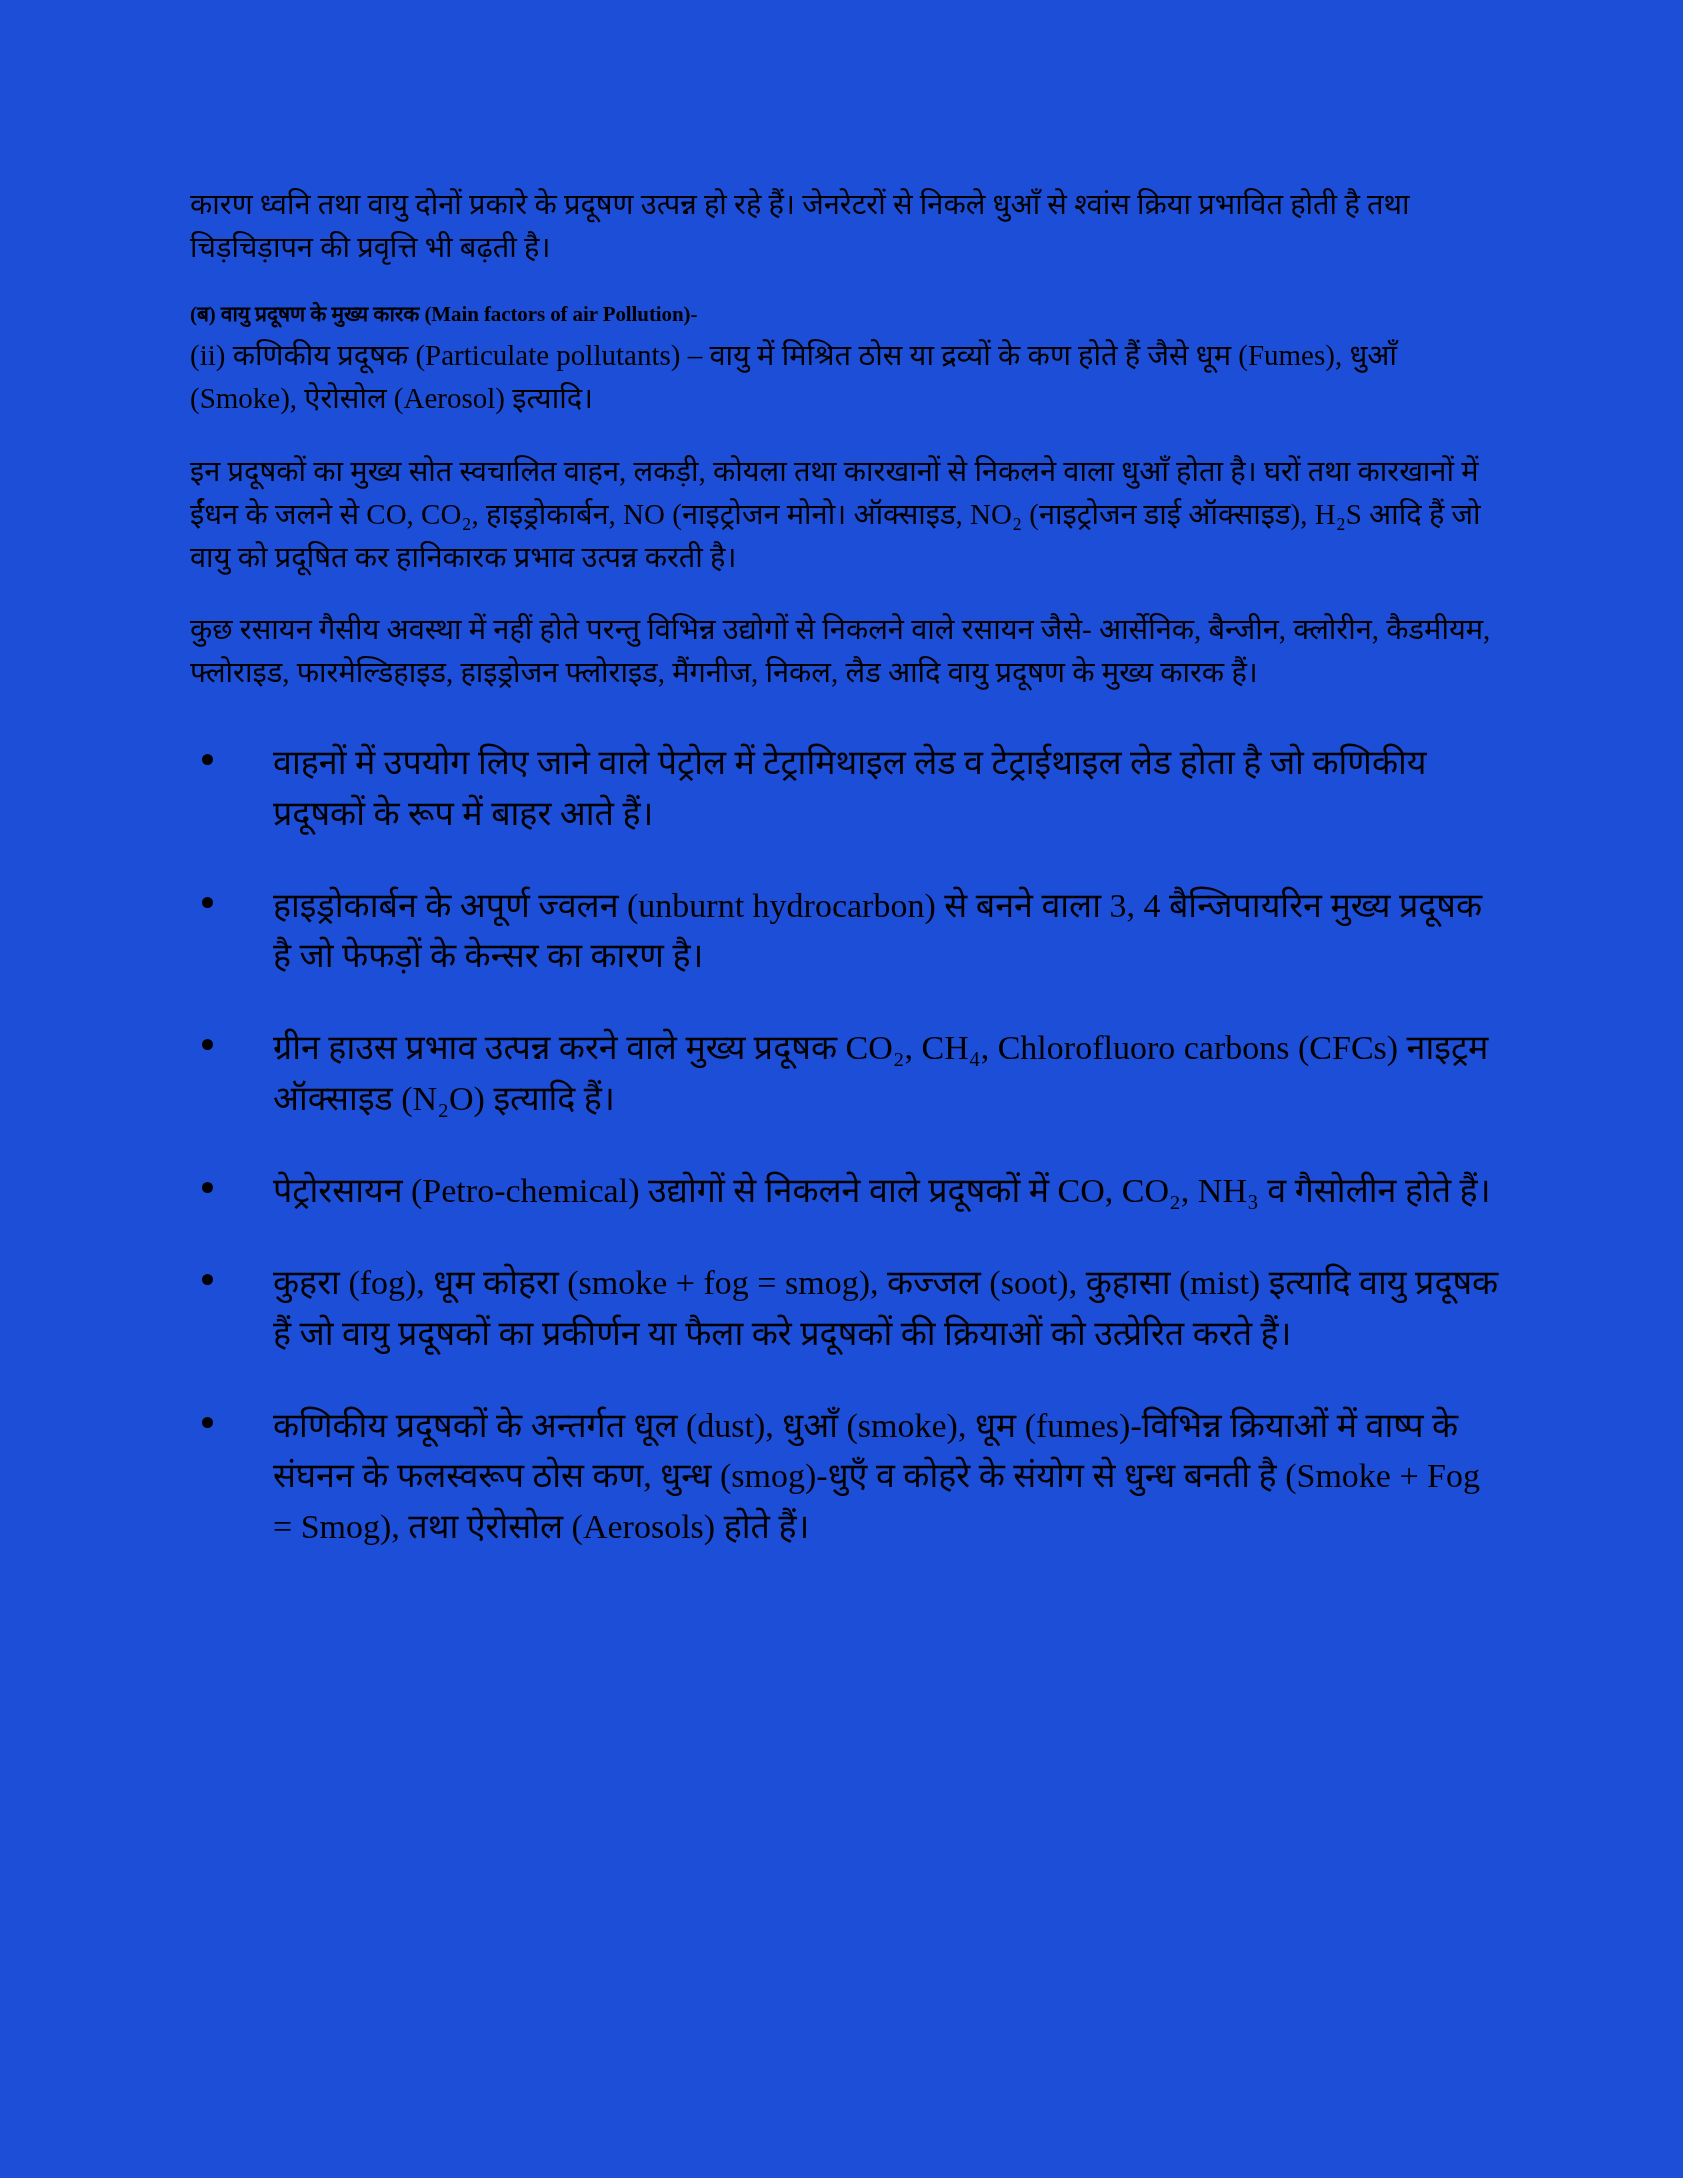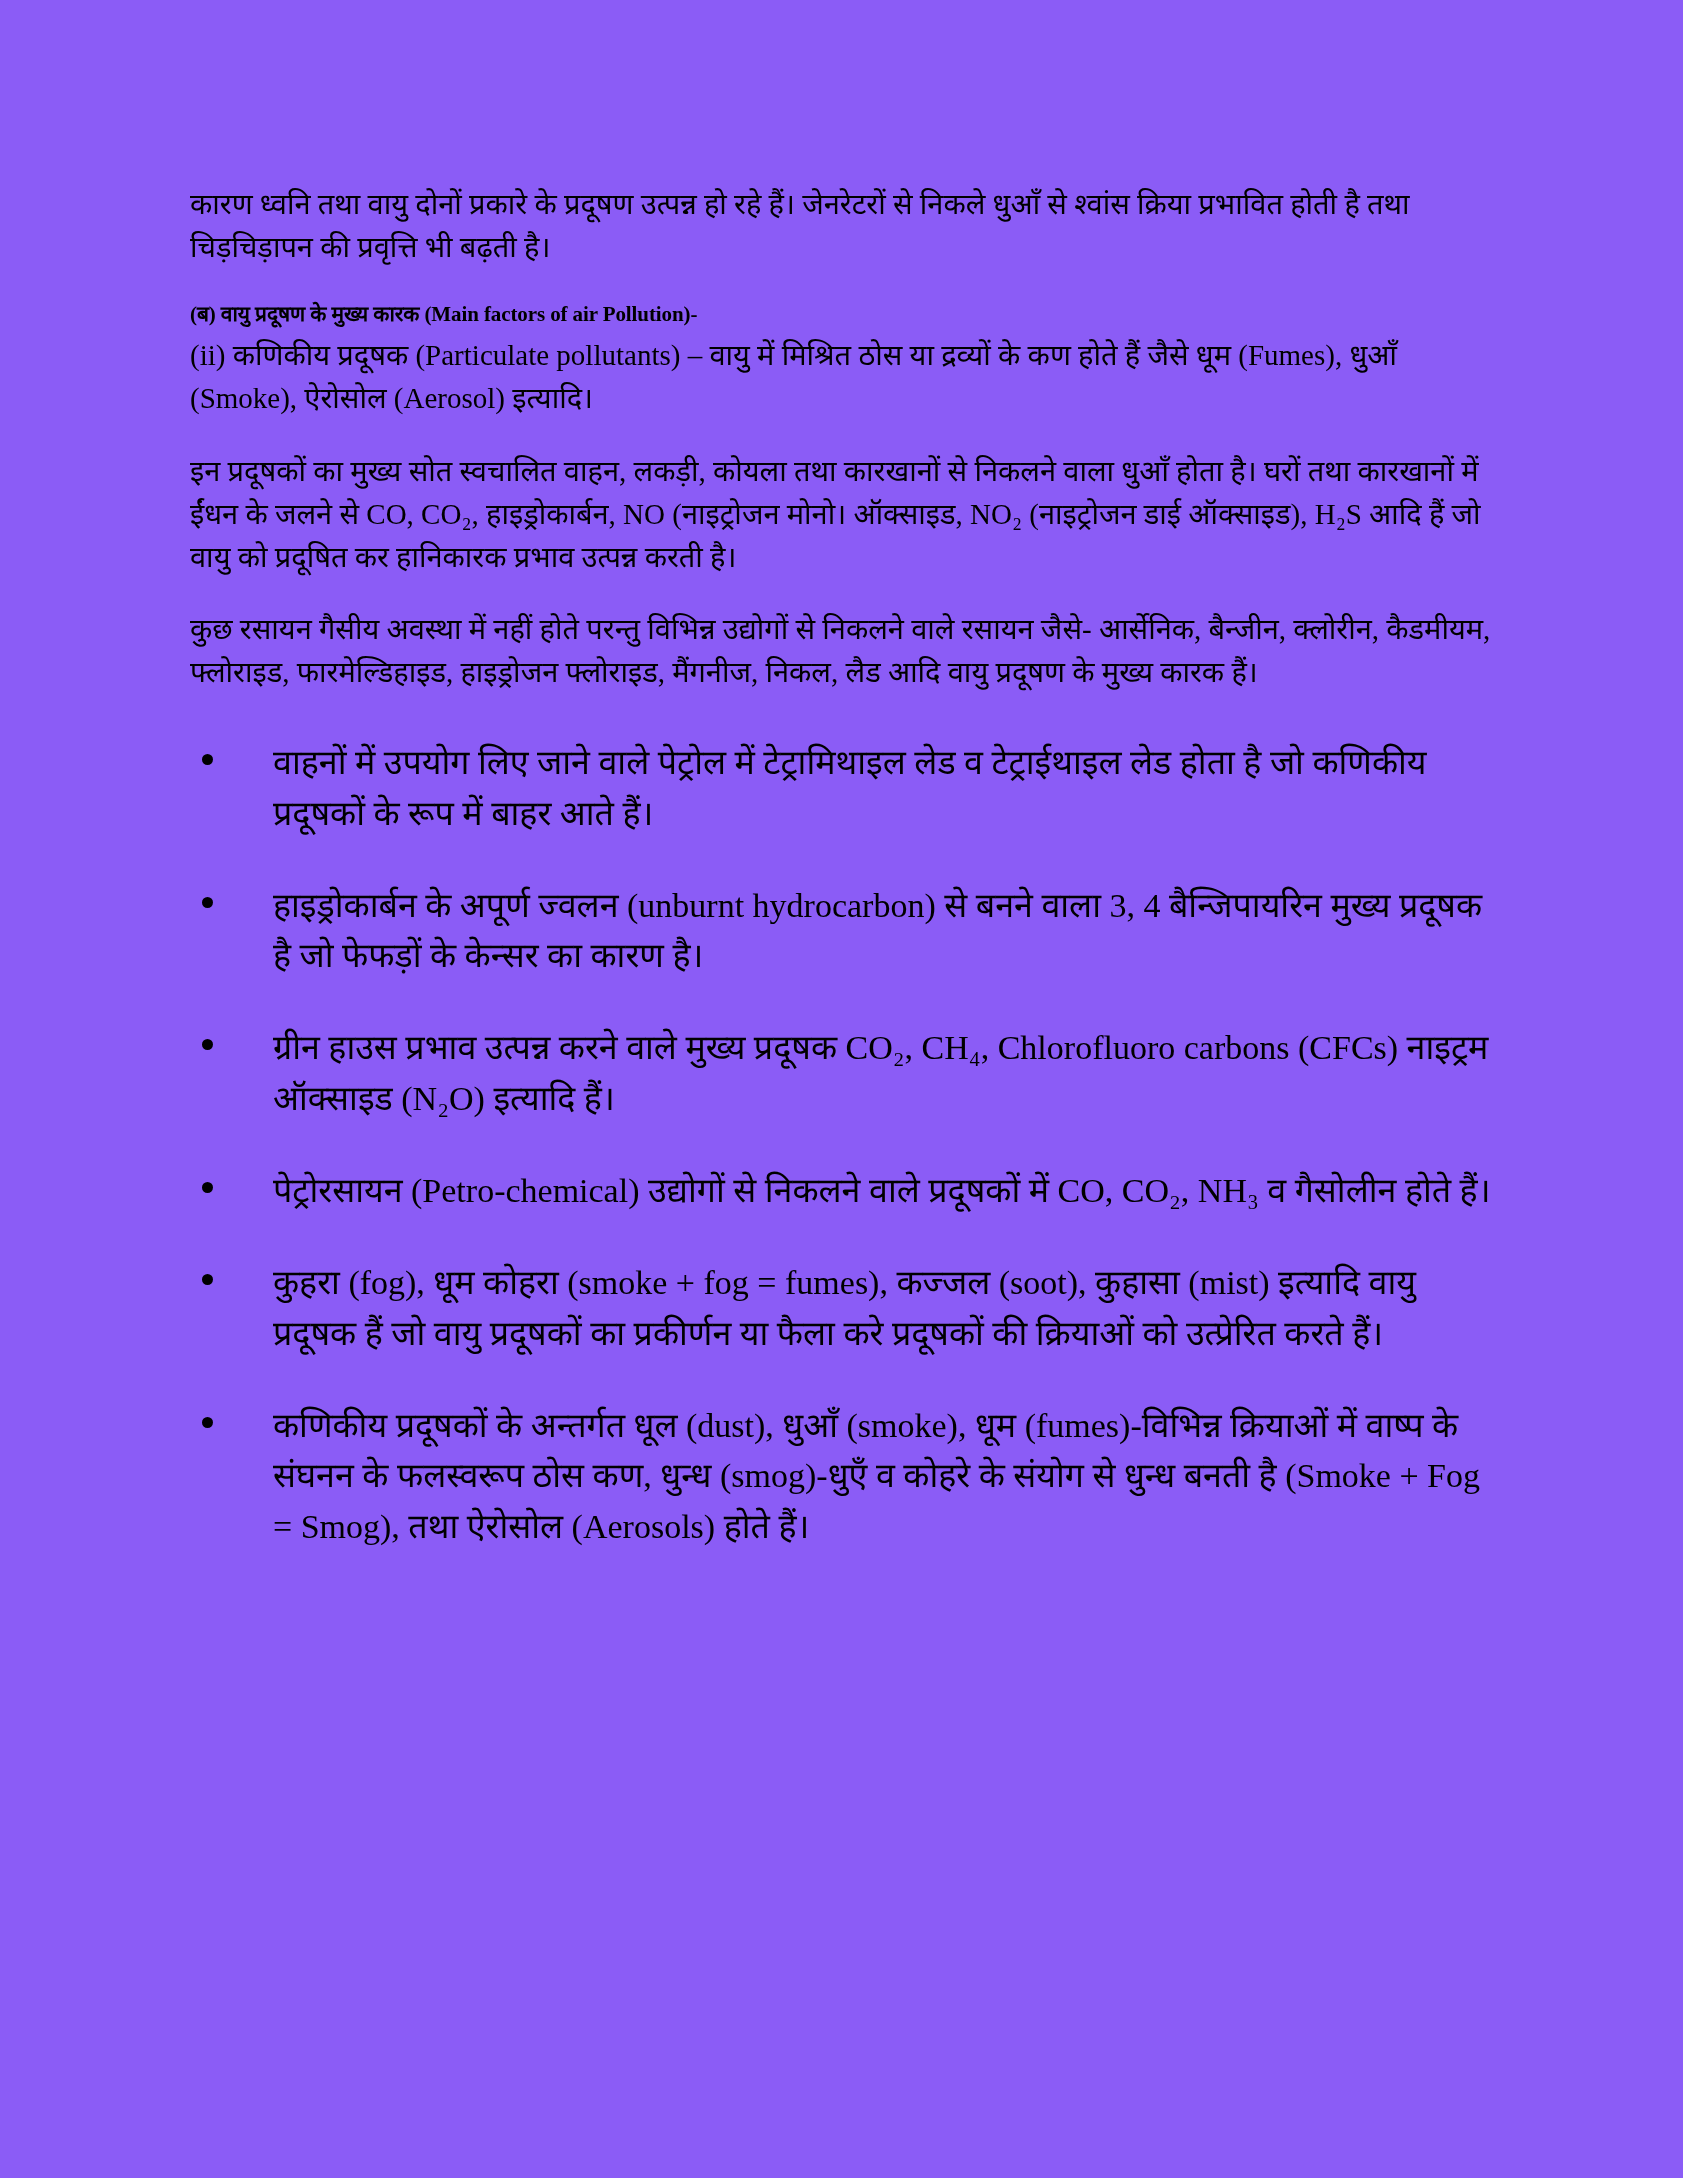--- a/index.html
+++ b/index.html
@@ -13,21 +13,21 @@
     font-family: "Liberation Serif", "DejaVu Serif", serif;
     color: #000000;
     -webkit-font-smoothing: antialiased;
   }
   .page {
     width: 1683px;
     height: 2178px;
     box-sizing: border-box;
     padding: 183px 183px 119px 190px;
     position: relative;
-    background: #8b5cf6;
+    background: #1d4ed8;
   }
   .doc-body {
     font-size: 29px;
     line-height: 1.48;
   }
   p.para {
     margin: 0 0 30px 0;
     text-align: left;
     font-size: 29px;
     line-height: 1.48;
@@ -101,21 +101,21 @@
       <li>
         <span class="dot"></span>
         <span>ग्रीन हाउस प्रभाव उत्पन्न करने वाले मुख्य प्रदूषक CO₂, CH₄, Chlorofluoro carbons (CFCs) नाइट्रम ऑक्साइड (N₂O) इत्यादि हैं।</span>
       </li>
       <li>
         <span class="dot"></span>
         <span>पेट्रोरसायन (Petro-chemical) उद्योगों से निकलने वाले प्रदूषकों में CO, CO₂, NH₃ व गैसोलीन होते हैं।</span>
       </li>
       <li>
         <span class="dot"></span>
-        <span>कुहरा (fog), धूम कोहरा (smoke + fog = fumes), कज्जल (soot), कुहासा (mist) इत्यादि वायु प्रदूषक हैं जो वायु प्रदूषकों का प्रकीर्णन या फैला करे प्रदूषकों की क्रियाओं को उत्प्रेरित करते हैं।</span>
+        <span>कुहरा (fog), धूम कोहरा (smoke + fog = smog), कज्जल (soot), कुहासा (mist) इत्यादि वायु प्रदूषक हैं जो वायु प्रदूषकों का प्रकीर्णन या फैला करे प्रदूषकों की क्रियाओं को उत्प्रेरित करते हैं।</span>
       </li>
       <li>
         <span class="dot"></span>
         <span>कणिकीय प्रदूषकों के अन्तर्गत धूल (dust), धुआँ (smoke), धूम (fumes)-विभिन्न क्रियाओं में वाष्प के संघनन के फलस्वरूप ठोस कण, धुन्ध (smog)-धुऍं व कोहरे के संयोग से धुन्ध बनती है (Smoke + Fog = Smog), तथा ऐरोसोल (Aerosols) होते हैं।</span>
       </li>
     </ul>
 
   </div>
 </div>
 

